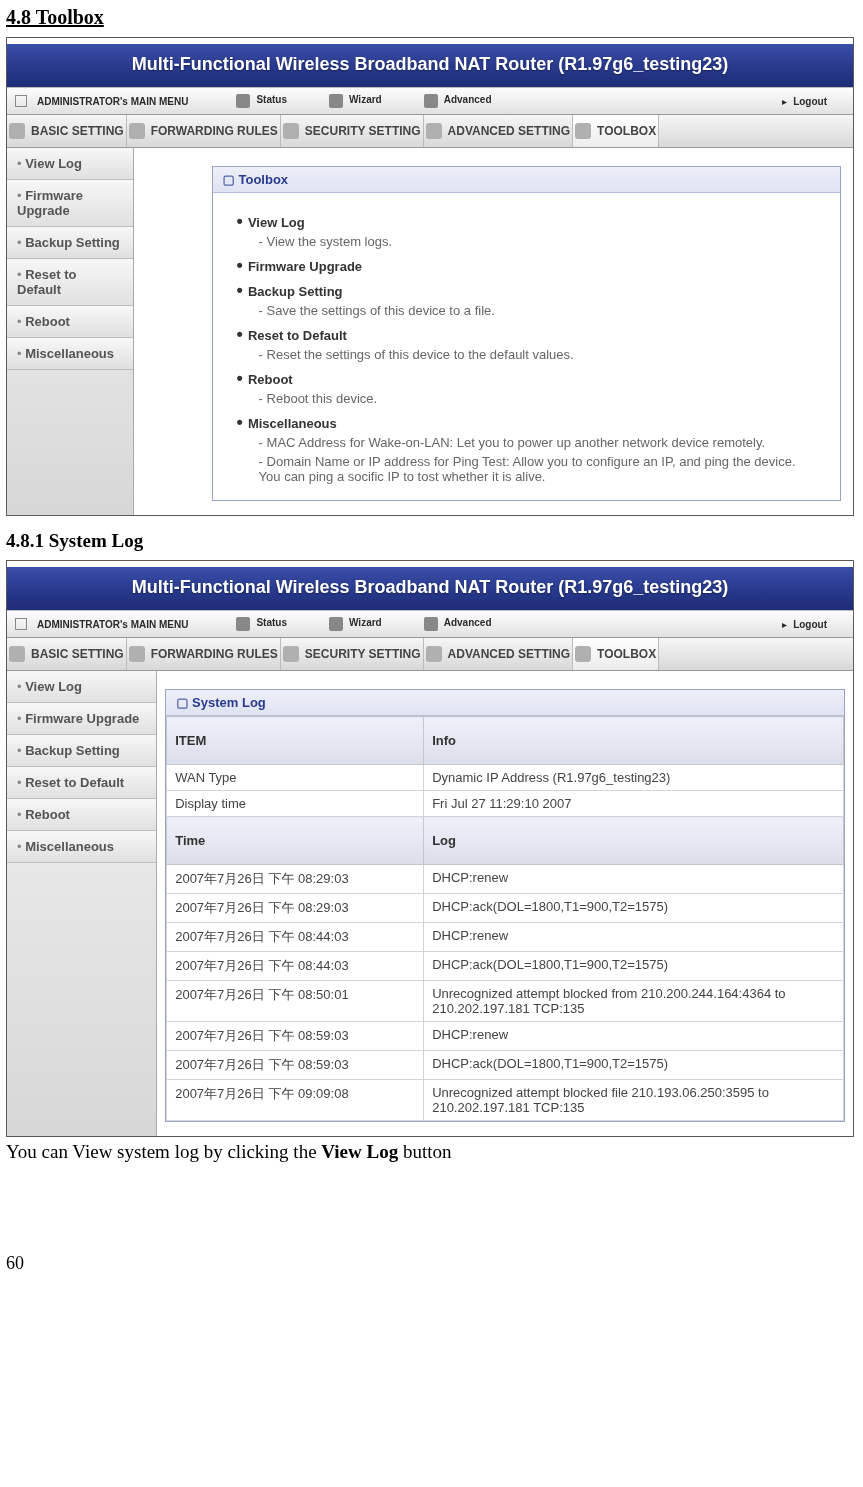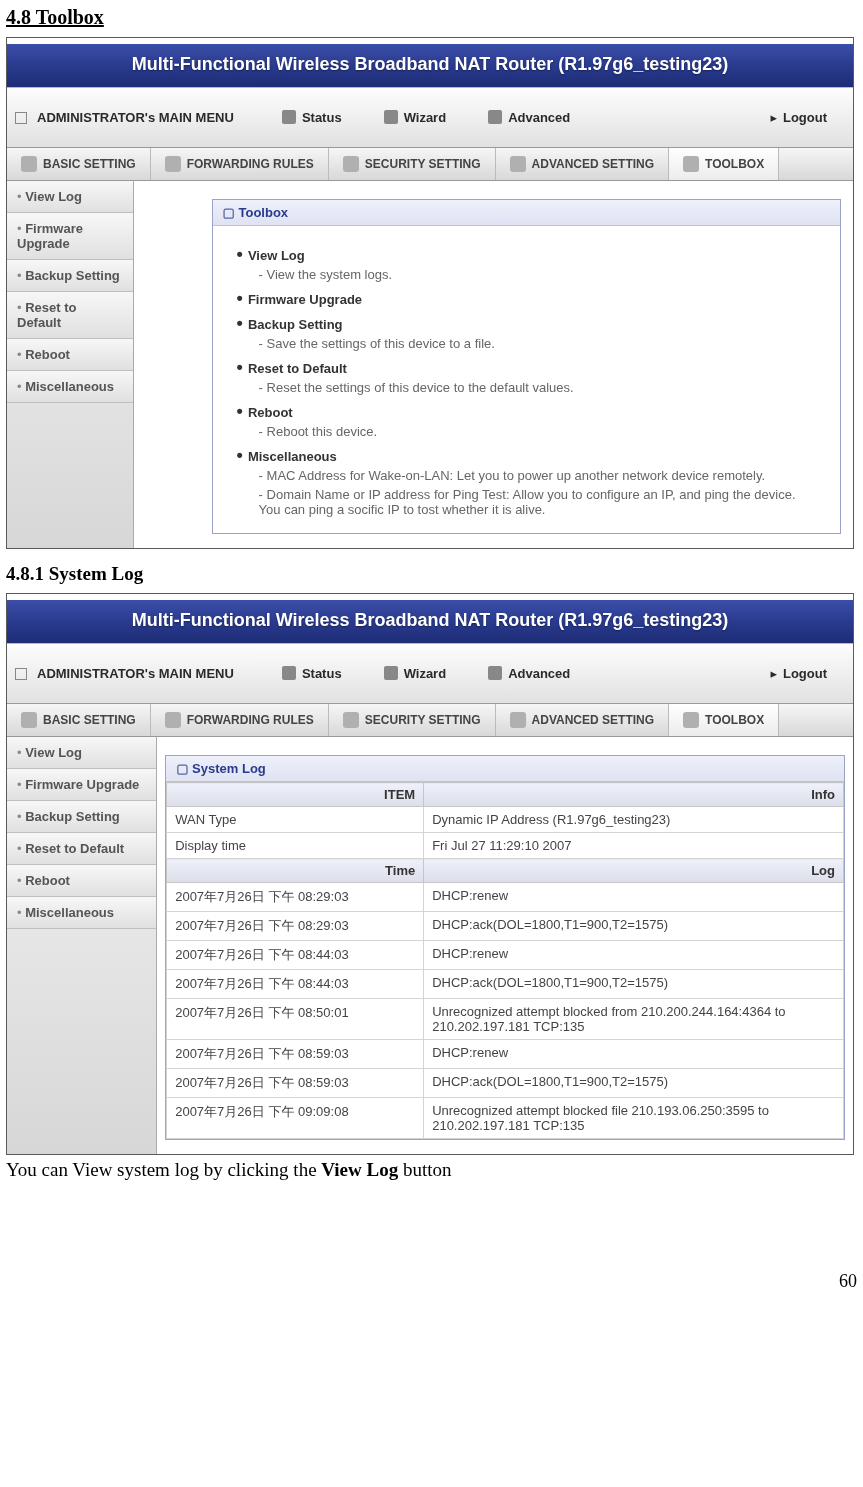--- a/index.html
+++ b/index.html
@@ -22,21 +22,21 @@
     font-size: 19px;
     font-weight: bold;
     margin: 14px 0 8px 0;
   }
   .caption {
     font-size: 19px;
     margin: 4px 0 0 0;
   }
   .caption .strong { font-weight: bold; }
   .page-num {
-    text-align: right;
+    text-align: left;
     font-size: 18px;
     margin-top: 90px;
   }
 
   
   .router-panel {
     width: 846px;
     border: 1px solid #5a5a5a;
     background: #e8e8e8;
     font-family: Arial, Helvetica, sans-serif;
@@ -51,41 +51,41 @@
     padding: 10px 0 12px 0;
     text-shadow: 0 1px 2px rgba(0,0,0,0.4);
     border-top: 6px solid #fff;
   }
   .menu-bar {
     display: flex;
     align-items: center;
     background: linear-gradient(#fdfdfd, #e1e1e1);
     border-top: 1px solid #bbb;
     border-bottom: 1px solid #999;
-    font-size: 13px;
+    font-size: 10px;
     font-weight: bold;
     color: #2a2a2a;
-    padding: 20px 8px;
+    padding: 4px 8px;
     gap: 6px;
   }
   .menu-bar .admin { flex: 0 0 auto; margin-right: 24px; }
   .menu-bar .menu-item { flex: 0 0 auto; padding: 2px 18px; display: flex; align-items: flex-start; gap: 6px; }
   .menu-bar .spacer { flex: 1 1 auto; }
   .menu-bar .logout::before { content: "▸ "; font-weight: normal; }
   .tab-bar {
     display: flex;
     background: linear-gradient(#f6f6f6, #d8d8d8);
     border-bottom: 1px solid #999;
     font-size: 12px;
     font-weight: bold;
     color: #444;
   }
   .tab-bar .tab {
     flex: 0 0 auto;
-    padding: 8px 14px;
+    padding: 8px 2px;
     border-right: 1px solid #bbb;
     display: flex;
     align-items: center;
     gap: 6px;
   }
   .tab .ticon { width:16px; height:16px; display:inline-block; background:#b0b0b0; border-radius:3px; }
   .tab-bar .tab.active { background: linear-gradient(#fff, #ececec); }
   .body-area {
     display: flex;
     align-items: stretch;
@@ -135,23 +135,23 @@
   .feature-list .fdesc { color: #666; margin: 4px 0 0 22px; font-size: 13px; }
   .feature-list .fdesc::before { content: "- "; }
 
   
   .content-box.full { margin-left: 8px; margin-right: 8px; }
   table.logtbl { width: 100%; border-collapse: collapse; font-size: 13px; }
   table.logtbl th {
     background: linear-gradient(#eef0fa, #dcdfe9);
     color: #333;
     font-weight: bold;
-    padding: 4px 8px;
+    padding: 16px 8px;
     border: 1px solid #c6c6c6;
-    text-align: right;
+    text-align: left;
   }
   table.logtbl td {
     padding: 5px 8px;
     border: 1px solid #d4d4d4;
     color: #444;
     vertical-align: top;
   }
   table.logtbl td.k { width: 240px; }
   .mi-icon { width:14px; height:14px; display:inline-block; background:#888; border-radius:2px; }
   .sq-icon { width:10px; height:10px; display:inline-block; border:1px solid #888; margin-right:4px; }

